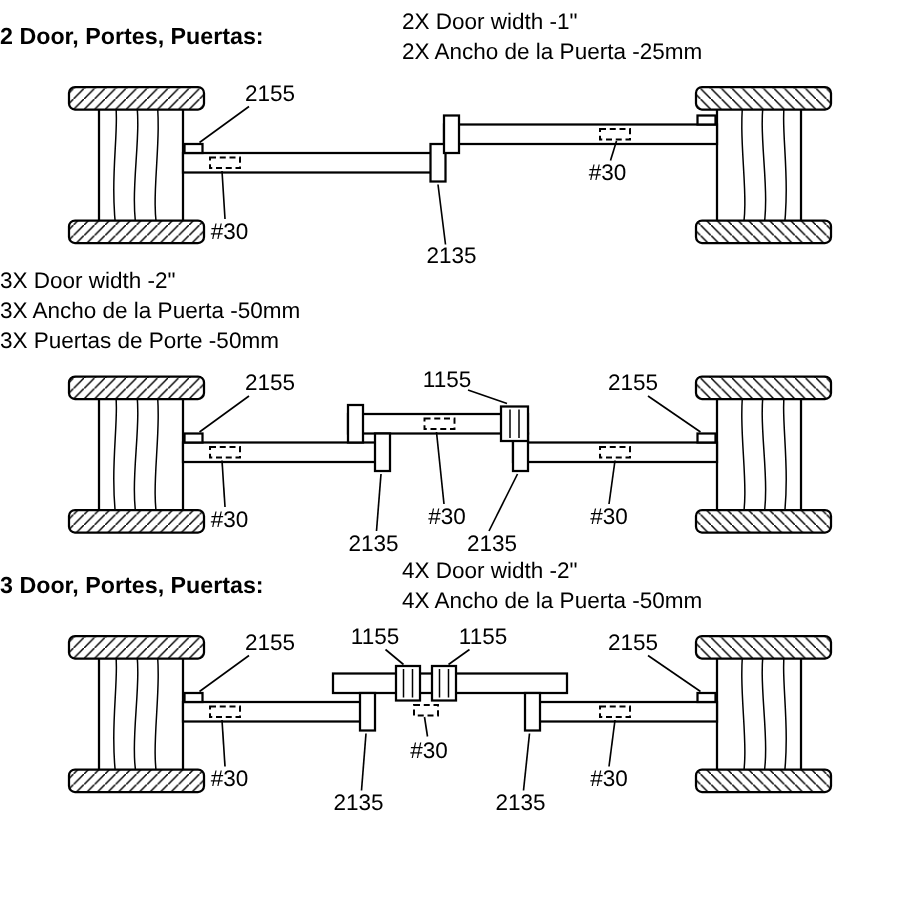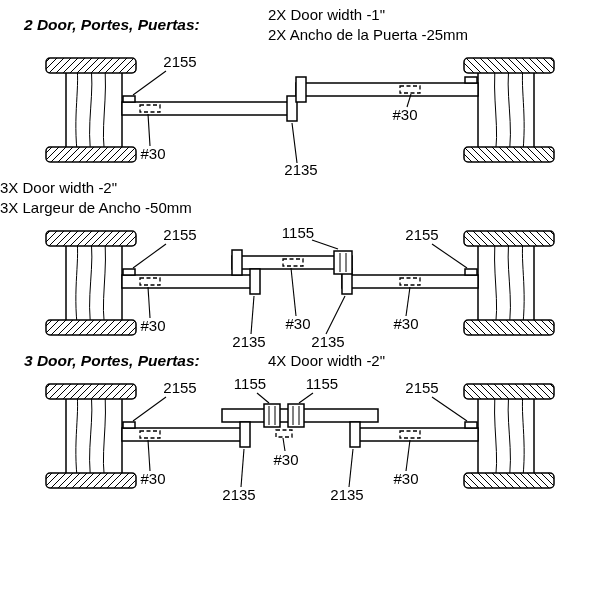--- a/index.html
+++ b/index.html
@@ -7,22 +7,22 @@
   body {
     width:600px; height:600px;
     font-family:"Liberation Sans", sans-serif;
     color:#000;
     overflow:hidden;
   }
   .page { width:600px; height:600px; display:flex; flex-direction:column; padding-top:5px; }
   .section { display:flex; flex-direction:column; }
   .sec-header { display:flex; align-items:center; }
   .heading {
-    flex:0 0 268px; padding-left:24px;
-    font-weight:bold; font-size:15.5px; white-space:nowrap;font-style:italic;
+    flex:0 0 268px; 
+    font-weight:bold; font-size:15.5px; white-space:nowrap;
   }
   .specs { flex:1; font-size:15px; line-height:20px; white-space:nowrap; }
   svg.diagram { display:block; }
   .lbl { font-size:15px; font-family:"Liberation Sans", sans-serif; fill:#000; }
   .part { fill:#fff; stroke:#000; stroke-width:1.5; }
   .clip { fill:none; stroke:#000; stroke-width:1.3; stroke-dasharray:4 2.5; }
   .leader { stroke:#000; stroke-width:1.1; fill:none; }
   .grain { fill:none; stroke:#000; stroke-width:1; }
   .inner { stroke:#000; stroke-width:1; }
   .hidden-defs { position:absolute; width:0; height:0; }
@@ -91,21 +91,22 @@
         <text class="lbl" x="301" y="130" text-anchor="middle">2135</text>
         <text class="lbl" x="405" y="75" text-anchor="middle">#30</text>
       </g>
     </svg>
   </div>
 
   <div class="section">
     <div class="sec-header">
       <div class="specs">
         <div>3X Door width -2"</div>
-        <div>3X Largeur de Ancho -50mm</div>
+        <div>3X Ancho de la Puerta -50mm</div>
+        <div>3X Puertas de Porte -50mm</div>
       </div>
     </div>
 
     <svg class="diagram" width="600" height="133" viewBox="0 0 600 133">
       <use href="#wood-post"></use>
       <use href="#wood-post" transform="translate(600,0) scale(-1,1)"></use>
 
       <g>
         <rect class="part" x="122" y="57" width="136" height="13"></rect>
         <rect class="part" x="232" y="38" width="120" height="13"></rect>
@@ -150,20 +151,21 @@
         <text class="lbl" x="406" y="111" text-anchor="middle">#30</text>
       </g>
     </svg>
   </div>
 
   <div class="section">
     <div class="sec-header">
       <div class="heading">3 Door, Portes, Puertas:</div>
       <div class="specs">
         <div>4X Door width -2"</div>
+        <div>4X Ancho de la Puerta -50mm</div>
       </div>
     </div>
 
     <svg class="diagram" width="600" height="133" viewBox="0 0 600 133">
       <use href="#wood-post"></use>
       <use href="#wood-post" transform="translate(600,0) scale(-1,1)"></use>
 
       <g>
         <rect class="part" x="122" y="57" width="126" height="13"></rect>
         <rect class="part" x="222" y="38" width="156" height="13"></rect>

